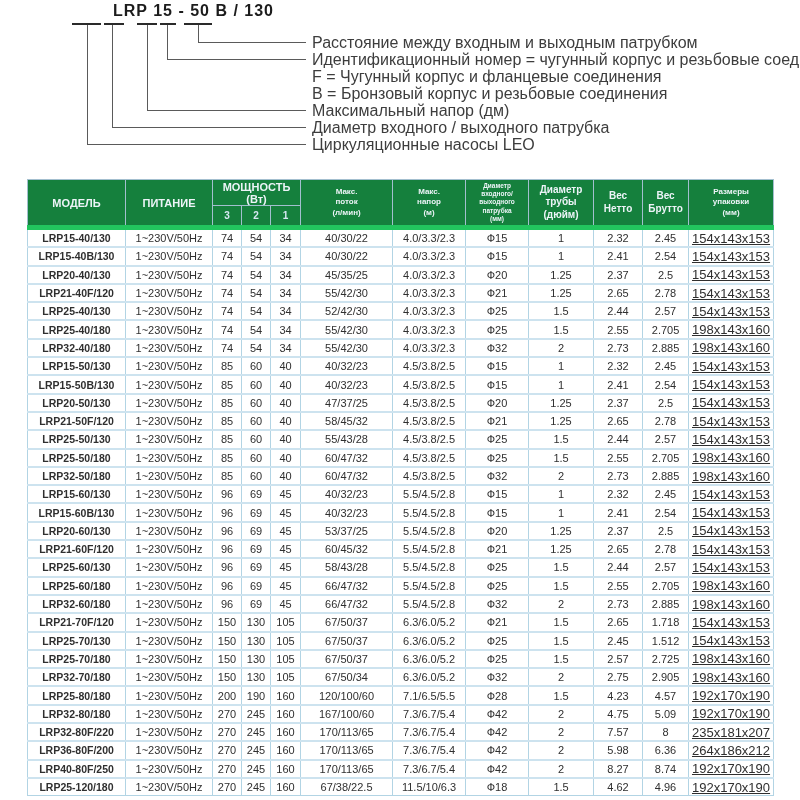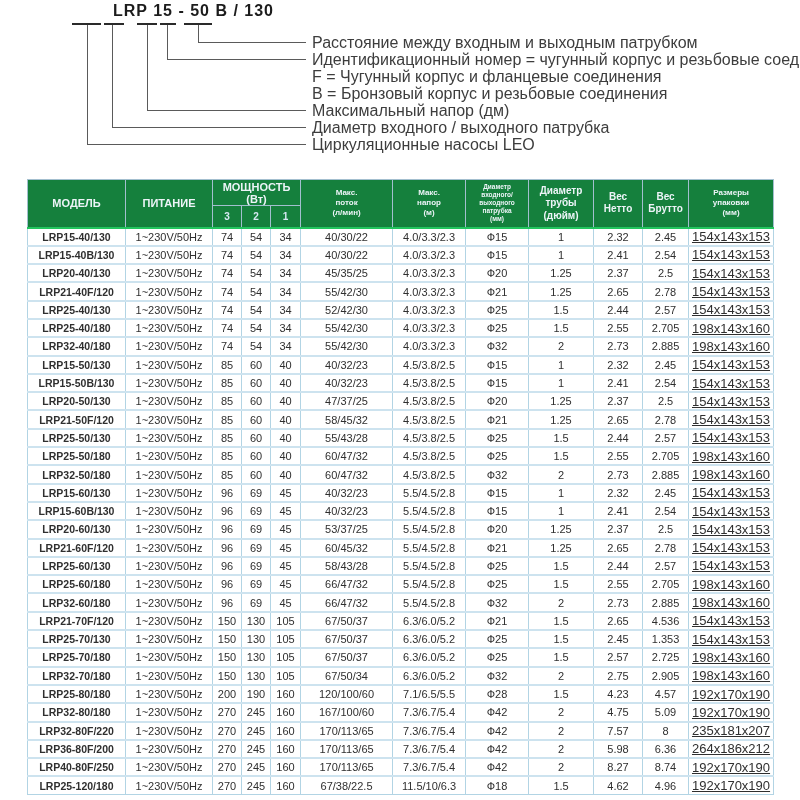--- a/index.html
+++ b/index.html
@@ -39,21 +39,21 @@
   thead tr.r1{height:26px;}
   thead tr.r2{height:22px;}
   td{
     border:1px solid #b2d4e4;border-top:2px solid #cde3ef;
     text-align:center;vertical-align:middle;
     font-size:11px;color:#2f2f2f;height:16.3px;
     padding:0 1px;overflow:hidden;white-space:nowrap;
   }
   td.model{font-weight:bold;font-size:10.5px;}
   td.pkg{font-size:13px;text-decoration:underline;}
-  tbody tr:first-child td{border-top:2px solid #22c55e;}
+  tbody tr:first-child td{border-top:5px solid #22c55e;}
 </style>
 </head>
 <body>
 
 <div class="diagram">
   <div class="diagram-title">LRP 15 - 50 В / 130</div>
   <div id="diagram-lines">
       <div class="u-line" style="left: 72px; width: 29px;"></div>
       <div class="u-line" style="left: 104px; width: 20px;"></div>
       <div class="u-line" style="left: 137px; width: 20px;"></div>
@@ -428,35 +428,35 @@
           <td class="model">LRP21-70F/120</td>
           <td>1~230V/50Hz</td>
           <td>150</td>
           <td>130</td>
           <td>105</td>
           <td>67/50/37</td>
           <td>6.3/6.0/5.2</td>
           <td>Ф21</td>
           <td>1.5</td>
           <td>2.65</td>
-          <td>4.536</td>
+          <td>1.718</td>
           <td class="pkg">154x143x153</td>
         </tr>
         <tr>
           <td class="model">LRP25-70/130</td>
           <td>1~230V/50Hz</td>
           <td>150</td>
           <td>130</td>
           <td>105</td>
           <td>67/50/37</td>
           <td>6.3/6.0/5.2</td>
           <td>Ф25</td>
           <td>1.5</td>
           <td>2.45</td>
-          <td>1.353</td>
+          <td>1.512</td>
           <td class="pkg">154x143x153</td>
         </tr>
         <tr>
           <td class="model">LRP25-70/180</td>
           <td>1~230V/50Hz</td>
           <td>150</td>
           <td>130</td>
           <td>105</td>
           <td>67/50/37</td>
           <td>6.3/6.0/5.2</td>

